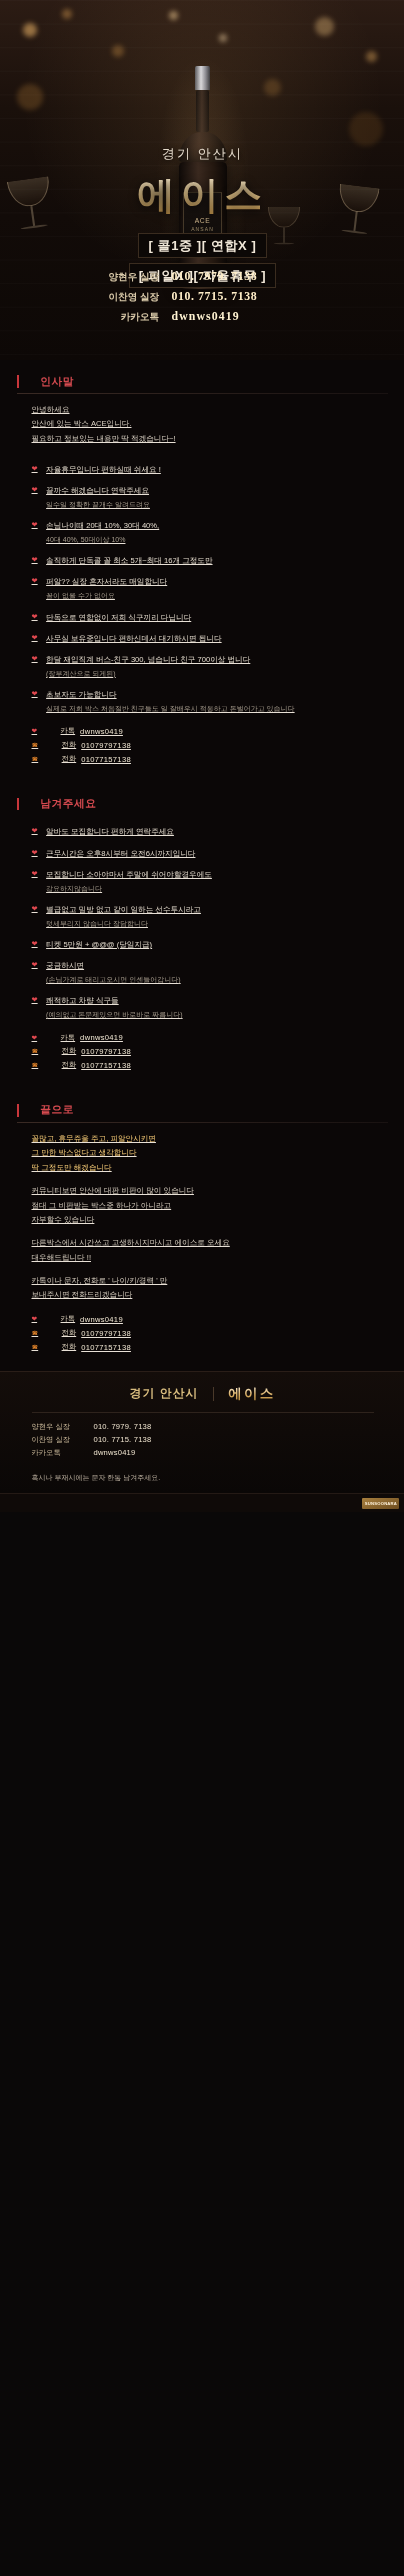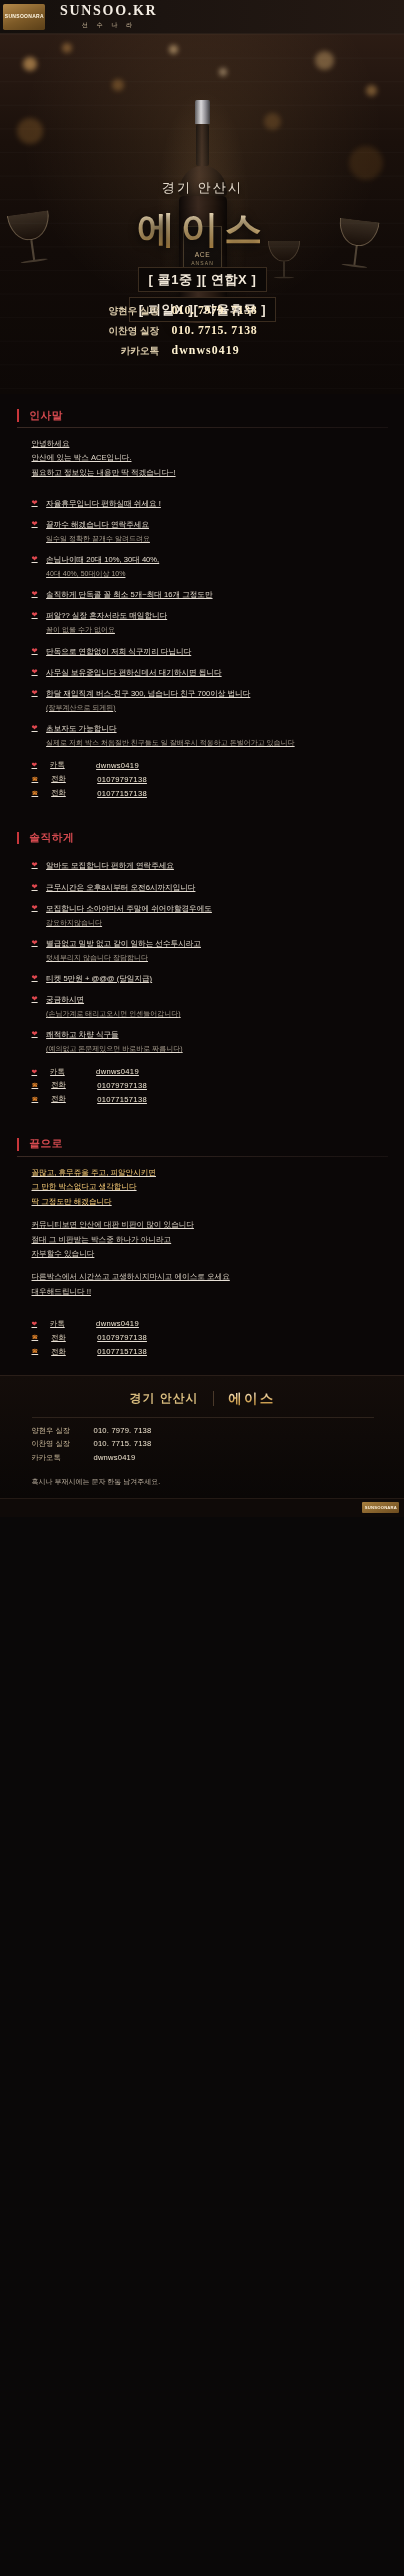--- a/index.html
+++ b/index.html
@@ -153,40 +153,40 @@
   .crow .cv {
     width:141px; text-align:left;
     color:#ffeec8; font-size:11.8px; font-weight:bold; letter-spacing:0.6px;
     font-family:"Liberation Serif", serif;
   }
   .crow.kakao .cv { color:#fff3d2; letter-spacing:1.1px; }
 
   
   .section { padding:0 0 2.2px 0; background:#0b0707; }
   .sec-head {
-    display:flex; align-items:center; gap:10px;
+    display:flex; align-items:center; gap:21px;
     padding:14.6px 17px 4.5px 17px;
   }
   .sec-head .bar { width:2.2px; height:12.4px; background:#c9363b; }
   .sec-head .tt { color:#d44a4f; font-size:10.7px; font-weight:bold; letter-spacing:0.6px; }
   .sec-rule { height:0.6px; background:linear-gradient(90deg,#3a2a24,#191211); margin:0 17px 9px 17px; }
 
   .body-wrap { padding:0 31.5px 12.4px 31.5px;text-decoration:underline; }
   .p { color:#ded5c7; font-size:7.6px; line-height:1.95; }
   .spacer { height:7.9px; }
 
   .bullet { display:flex; gap:5px; align-items:flex-start; margin:7.9px 0; }
   .bullet .ic { flex:0 0 9.6px; font-size:7.3px; line-height:1.6; }
   .heart { color:#e0484f; }
   .orange { color:#e8872b; }
   .bullet .tx { color:#e4dbcd; font-size:7.6px; line-height:1.75; }
   .bullet .tx .sub { display:block; color:#a79d8e; font-size:7px; margin-top:1.7px; }
 
   .contact-block { margin:11.2px 0 2.2px 0; }
-  .cb-row { display:flex; align-items:center; gap:13px; margin:3.9px 0; }
+  .cb-row { display:flex; align-items:center; gap:5px; margin:3.9px 0;text-align:right; }
   .cb-row .dot { font-size:6.7px; }
   .cb-row .lbl { color:#ded2bd; font-size:7.3px; width:33px; }
   .cb-row .val { color:#f2e8d4; font-size:7.6px; letter-spacing:0.3px; }
 
   .closing .p { color:#d8cfc0; }
   .closing .accent { color:#ffd27a; }
 
   
   .footer {
     background:linear-gradient(180deg,#140d0a,#0a0706);
@@ -218,29 +218,20 @@
     background:linear-gradient(160deg,#a8803f,#6d4c1f);
     display:flex; align-items:center; justify-content:center;
   }
   .bottombar .mini span { font-size:4.2px; color:#fff3dd; letter-spacing:0.2px; font-weight:bold; }
 </style>
 </head>
 <body>
 
 <div class="page">
 
-  <div class="topbar">
-    <div class="logo-left">
-      <span>SUNSOONARA</span>
-    </div>
-    <div class="brand">
-      <div class="bt">SUNSOO.KR</div>
-      <div class="bs">선 수 나 라</div>
-    </div>
-  </div>
 
   <div class="hero">
     <div class="hero-grid"></div>
     <div class="bokeh bk1"></div>
     <div class="bokeh bk2"></div>
     <div class="bokeh bk3"></div>
     <div class="bokeh bk4"></div>
     <div class="bokeh bk5"></div>
     <div class="bokeh bk6"></div>
     <div class="bokeh bk7"></div>
@@ -383,21 +374,21 @@
           <div class="lbl">전화</div>
           <div class="val">01077157138</div>
         </div>
       </div>
     </div>
   </div>
 
   <div class="section">
     <div class="sec-head">
       <div class="bar"></div>
-      <div class="tt">솔직하게</div>
+      <div class="tt">남겨주세요</div>
     </div>
     <div class="sec-rule"></div>
 
     <div class="body-wrap">
       <div class="bullet">
         <div class="ic heart">❤</div>
         <div class="tx">알바도 모집합니다 편하게 연락주세요</div>
       </div>
       <div class="bullet">
         <div class="ic heart">❤</div>
@@ -468,20 +459,22 @@
 그 만한 박스없다고 생각합니다
 딱 그정도만 해겠습니다</div>
       <div class="spacer"></div>
       <div class="p" style="white-space:pre-line">커뮤니티보면 안산에 대판 비판이 많이 있습니다
 절대 그 비판받는 박스중 하나가 아니라고
 자부할수 있습니다</div>
       <div class="spacer"></div>
       <div class="p" style="white-space:pre-line">다른박스에서 시간쓰고 고생하시지마시고 에이스로 오세요
 대우해드립니다 !!</div>
       <div class="spacer"></div>
+      <div class="p" style="white-space:pre-line">카톡이나 문자, 전화로 ' 나이/키/경력 ' 만
+보내주시면 전화드리겠습니다</div>
 
       <div class="contact-block">
         <div class="cb-row">
           <div class="dot heart">❤</div>
           <div class="lbl">카톡</div>
           <div class="val">dwnws0419</div>
         </div>
         <div class="cb-row">
           <div class="dot orange">☎</div>
           <div class="lbl">전화</div>

